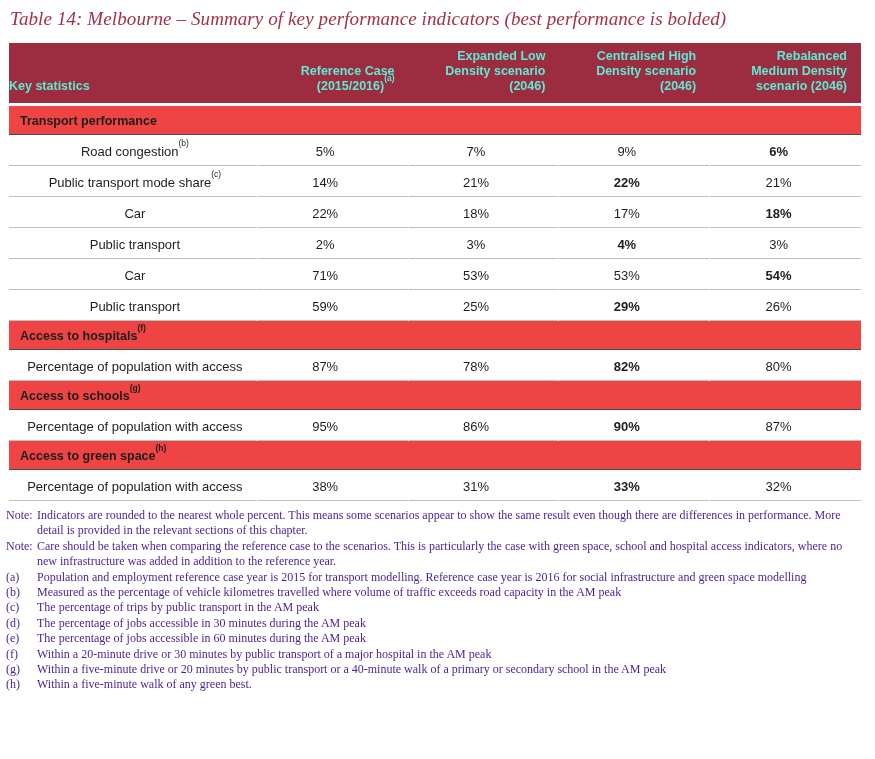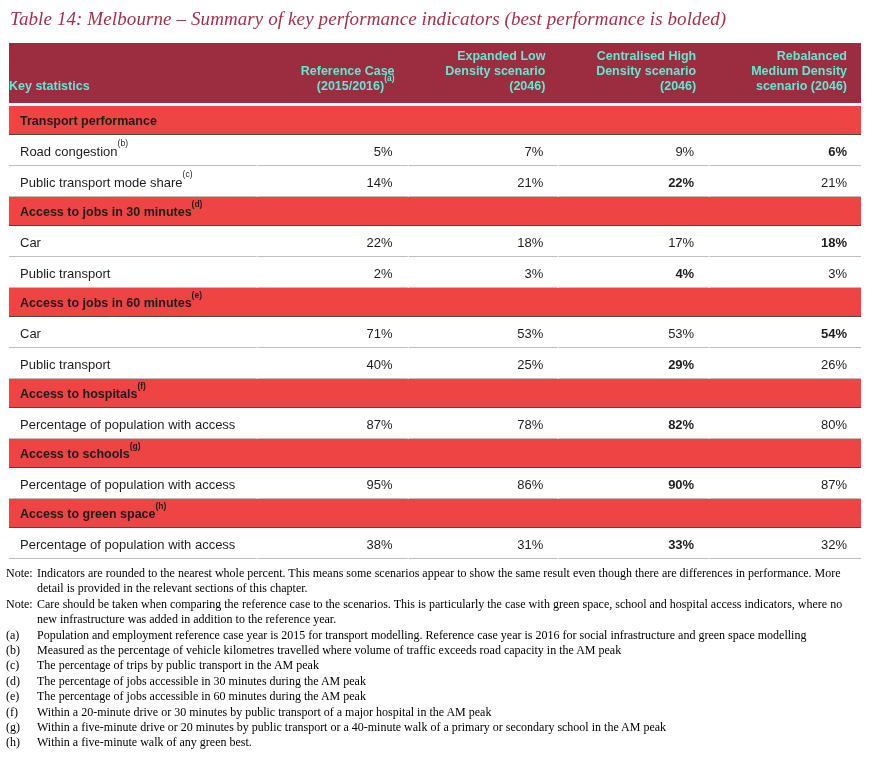--- a/index.html
+++ b/index.html
@@ -65,20 +65,21 @@
     padding: 2px 14px 0 11px;
     vertical-align: middle;
     border-bottom: 1.5px solid #4a4a4a;
   }
   tr.data-row td {
     height: 31px;
     font-size: 13px;
     vertical-align: middle;
     border-bottom: 1px solid #bdbdbd;
     background: #ffffff;
+    text-align: center;
   }
   td.label-cell {
     text-align: left;
     padding: 2px 6px 0 11px;
     border-right: 2px solid #ffffff;
   }
   td.num-cell {
     text-align: right;
     padding: 2px 14px 0 0;
     border-right: 2px solid #ffffff;
@@ -86,21 +87,21 @@
   td.num-cell:last-child { border-right: none; }
   td.num-cell.bold { font-weight: bold; }
 
   
   .notes {
     margin-top: 7px;
     margin-left: -3px;
     font-family: "Liberation Serif", serif;
     font-size: 12px;
     line-height: 15.4px;
-    color: #000000;
+    color: #4c1d95;
   }
   .note-item { display: flex; }
   .note-label {
     flex: 0 0 31px;
     white-space: nowrap;
   }
   .note-text { flex: 1 1 auto; }
 </style>
 </head>
 <body>
@@ -154,50 +155,44 @@
           <td class="num-cell">9%</td>
           <td class="num-cell bold">6%</td>
         </tr>
         <tr class="data-row">
           <td class="label-cell"><span>Public transport mode share</span><sup>(c)</sup></td>
           <td class="num-cell">14%</td>
           <td class="num-cell">21%</td>
           <td class="num-cell bold">22%</td>
           <td class="num-cell">21%</td>
         </tr>
-        <tr class="section-row">
-          <td colspan="5"><span>Access to jobs in 30 minutes</span><sup>(d)</sup></td>
-        </tr>
         <tr class="data-row">
           <td class="label-cell"><span>Car</span></td>
           <td class="num-cell">22%</td>
           <td class="num-cell">18%</td>
           <td class="num-cell">17%</td>
           <td class="num-cell bold">18%</td>
         </tr>
         <tr class="data-row">
           <td class="label-cell"><span>Public transport</span></td>
           <td class="num-cell">2%</td>
           <td class="num-cell">3%</td>
           <td class="num-cell bold">4%</td>
           <td class="num-cell">3%</td>
         </tr>
-        <tr class="section-row">
-          <td colspan="5"><span>Access to jobs in 60 minutes</span><sup>(e)</sup></td>
-        </tr>
         <tr class="data-row">
           <td class="label-cell"><span>Car</span></td>
           <td class="num-cell">71%</td>
           <td class="num-cell">53%</td>
           <td class="num-cell">53%</td>
           <td class="num-cell bold">54%</td>
         </tr>
         <tr class="data-row">
           <td class="label-cell"><span>Public transport</span></td>
-          <td class="num-cell">40%</td>
+          <td class="num-cell">59%</td>
           <td class="num-cell">25%</td>
           <td class="num-cell bold">29%</td>
           <td class="num-cell">26%</td>
         </tr>
         <tr class="section-row">
           <td colspan="5"><span>Access to hospitals</span><sup>(f)</sup></td>
         </tr>
         <tr class="data-row">
           <td class="label-cell"><span>Percentage of population with access</span></td>
           <td class="num-cell">87%</td>

